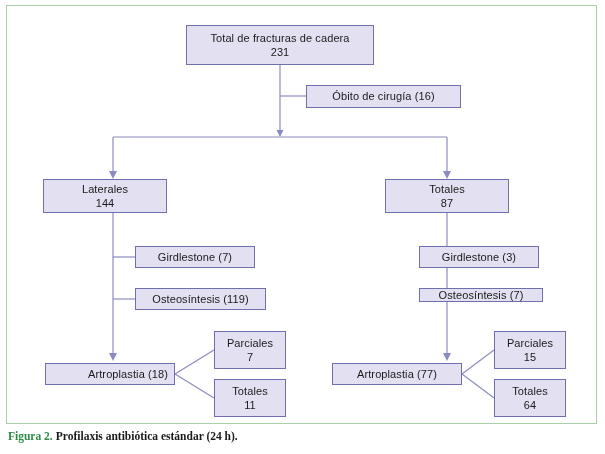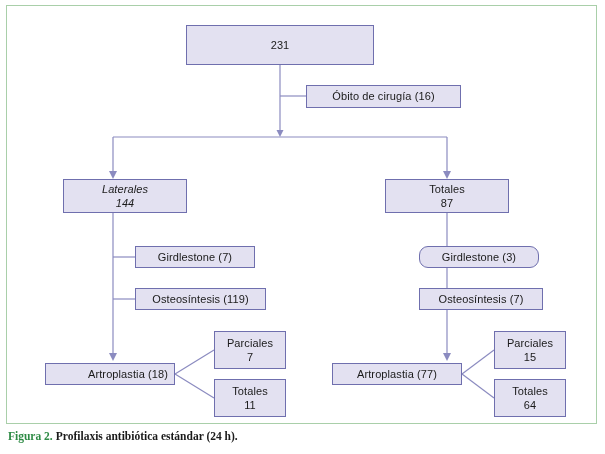--- a/index.html
+++ b/index.html
@@ -109,28 +109,29 @@
         <line x1="440" y1="251" x2="412" y2="251"></line>
         <line x1="440" y1="293" x2="412" y2="293"></line>
         <polygon points="440,355 436,347 444,347" fill="#8b8bc0" stroke="none"></polygon>
 
         <line x1="455" y1="368" x2="487" y2="344"></line>
         <line x1="455" y1="368" x2="487" y2="392"></line>
       </g>
     </svg>
 
     <div class="node" style="left:179px; top:19px; width:188px; height:40px;">
+      <span>Total de fracturas de cadera</span>
       <span class="line2">231</span>
     </div>
 
     <div class="node" style="left:299px; top:79px; width:155px; height:23px;">
       <span>Óbito de cirugía (16)</span>
     </div>
 
-    <div class="node" style="left:56px; top:173px; width:124px; height:34px;font-style:italic;">
+    <div class="node" style="left:36px; top:173px; width:124px; height:34px;">
       <span>Laterales</span>
       <span class="line2">144</span>
     </div>
 
     <div class="node" style="left:378px; top:173px; width:124px; height:34px;">
       <span>Totales</span>
       <span class="line2">87</span>
     </div>
 
     <div class="node" style="left:128px; top:240px; width:120px; height:22px;">
@@ -148,25 +149,25 @@
     <div class="node" style="left:207px; top:325px; width:72px; height:38px;">
       <span>Parciales</span>
       <span class="line2">7</span>
     </div>
 
     <div class="node" style="left:207px; top:373px; width:72px; height:38px;">
       <span>Totales</span>
       <span class="line2">11</span>
     </div>
 
-    <div class="node" style="left:412px; top:240px; width:120px; height:22px;border-radius:9px;">
+    <div class="node" style="left:412px; top:240px; width:120px; height:22px;">
       <span>Girdlestone (3)</span>
     </div>
 
-    <div class="node" style="left:412px; top:282px; width:124px; height:22px;">
+    <div class="node" style="left:412px; top:282px; width:124px; height:14px;">
       <span>Osteosíntesis (7)</span>
     </div>
 
     <div class="node" style="left:325px; top:357px; width:130px; height:22px;">
       <span>Artroplastia (77)</span>
     </div>
 
     <div class="node" style="left:487px; top:325px; width:72px; height:38px;">
       <span>Parciales</span>
       <span class="line2">15</span>

